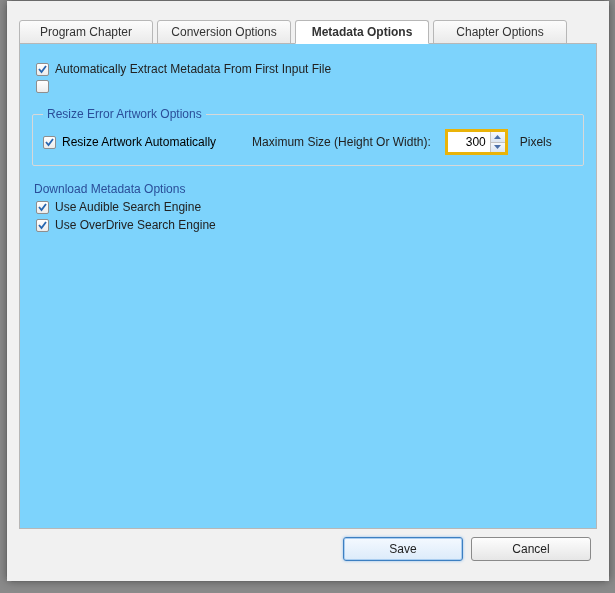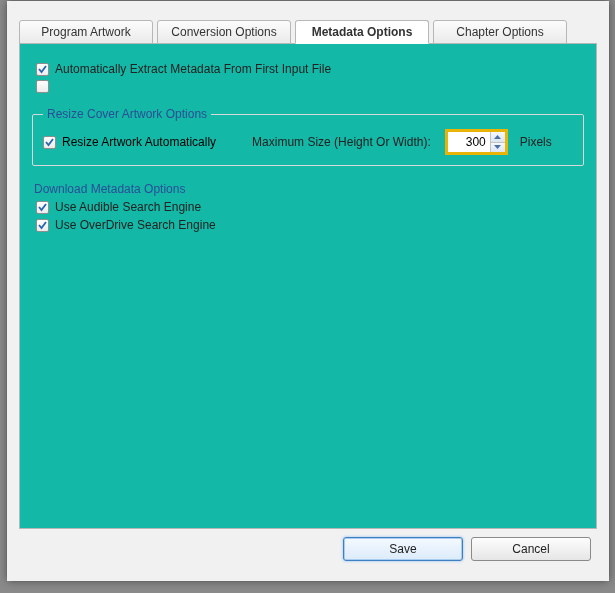--- a/index.html
+++ b/index.html
@@ -102,21 +102,21 @@
     cursor: pointer;
   }
   .tab.active {
     background: #fff;
     border-bottom: 1px solid #fff;
     font-weight: 600;
     z-index: 2;
   }
   .tabpanel {
     flex: 1;
-    background: #14b8a6;
+    background: #7dd3fc;
     border: 1px solid #b7b7b7;
     padding: 14px 12px 10px 12px;
     position: relative;
     min-height: 0;
   }
   .check-row {
     display: flex;
     align-items: center;
     gap: 6px;
     margin: 4px 0 4px 4px;
@@ -217,21 +217,21 @@
   }
 </style>
 </head>
 <body>
 
 <div class="window">
 
   <div class="client">
     <div class="tabstrip">
       <div class="tab">
-          <span>Program Artwork</span>
+          <span>Program Chapter</span>
         </div>
       <div class="tab">
           <span>Conversion Options</span>
         </div>
       <div class="tab active">
           <span>Metadata Options</span>
         </div>
       <div class="tab">
           <span>Chapter Options</span>
         </div>
@@ -246,21 +246,21 @@
             </svg>
         </span>
         <span>Automatically Extract Metadata From First Input File</span>
       </div>
 
       <div class="check-row">
         <span class="checkbox"></span>
       </div>
 
       <fieldset class="group">
-        <legend>Resize Cover Artwork Options</legend>
+        <legend>Resize Error Artwork Options</legend>
         <div class="resize-row">
           <span class="checkbox">
             <svg width="11" height="11" viewBox="0 0 11 11">
                 <path d="M2 5 L4.5 8 L9 2" stroke="#2766b0" stroke-width="1.8" fill="none"></path>
               </svg>
           </span>
           <span>Resize Artwork Automatically</span>
           <span class="max-label">Maximum Size (Height Or Width):</span>
           <span class="spinner">
             <input type="text" value="300" style="">

